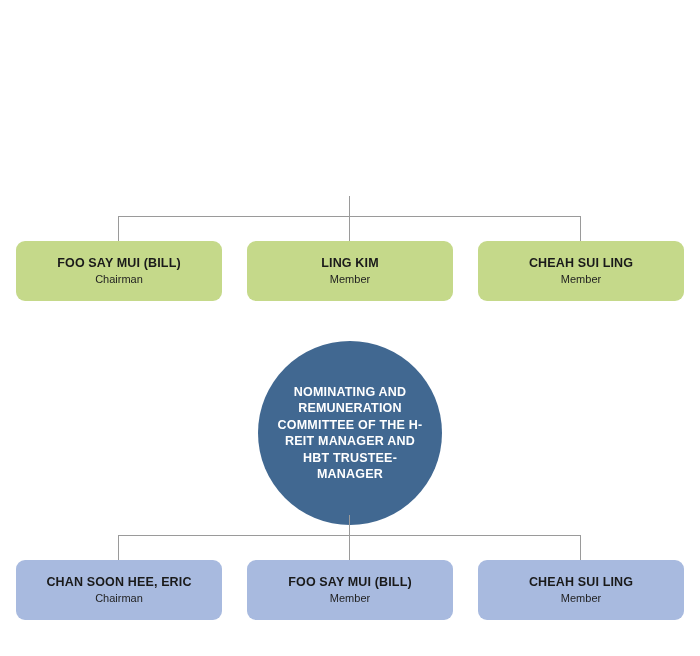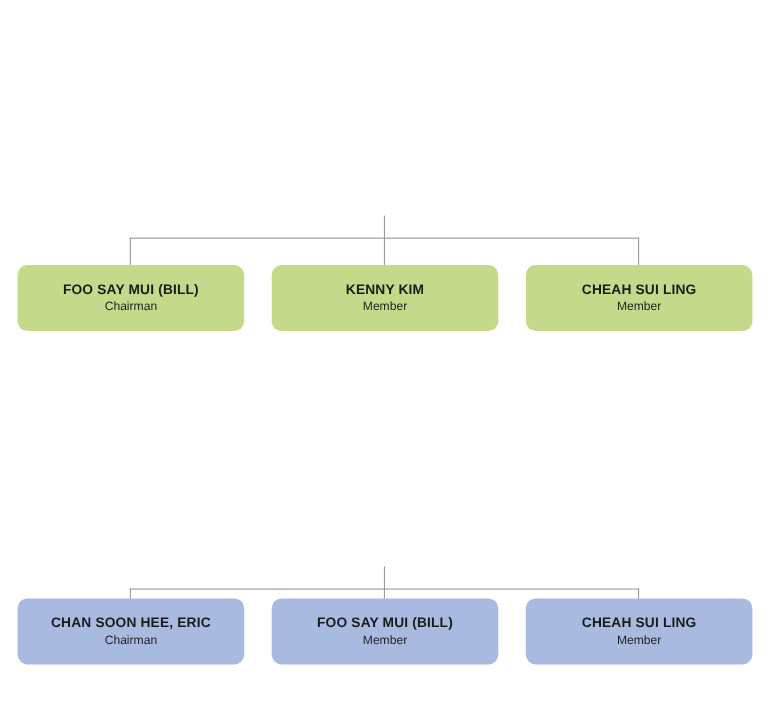--- a/index.html
+++ b/index.html
@@ -86,21 +86,21 @@
     position: absolute;
     left: 0;
     width: 700px;
     height: 60px;
     display: flex;
     justify-content: space-between;
     padding: 0 16px;
     box-sizing: border-box;
   }
   #section-audit .member-row { top: 241px; }
-  #section-nomination .member-row { top: 224px; text-align: right; }
+  #section-nomination .member-row { top: 240px; text-align: right; }
   .member-box {
     width: 206px;
     height: 60px;
     border-radius: 9px;
     display: flex;
     flex-direction: column;
     align-items: center;
     justify-content: center;
     box-sizing: border-box;
   }
@@ -136,34 +136,37 @@
     </div>
 
     <div class="member-row">
 
       <div class="member-box" style="background:#C5D98A;">
         <div class="member-name">FOO SAY MUI (BILL)</div>
         <div class="member-role">Chairman</div>
       </div>
 
       <div class="member-box" style="background:#C5D98A;">
-        <div class="member-name">KENNY KIM</div>
+        <div class="member-name">LING KIM</div>
         <div class="member-role">Member</div>
       </div>
 
       <div class="member-box" style="background:#C5D98A;">
         <div class="member-name">CHEAH SUI LING</div>
         <div class="member-role">Member</div>
       </div>
 
     </div>
   </div>
 
   <div class="section" id="section-nomination">
 
+    <div class="circle-node" id="nomination-circle" style="background:#416891;">
+      <div class="circle-label">NOMINATING AND REMUNERATION COMMITTEE OF THE H-REIT MANAGER AND HBT TRUSTEE-MANAGER</div>
+    </div>
 
     <div class="connector">
       <div class="conn-line conn-stem"></div>
       <div class="conn-line conn-horizontal"></div>
       <div class="conn-line conn-drop conn-drop-left"></div>
       <div class="conn-line conn-drop conn-drop-center"></div>
       <div class="conn-line conn-drop conn-drop-right"></div>
     </div>
 
     <div class="member-row">

